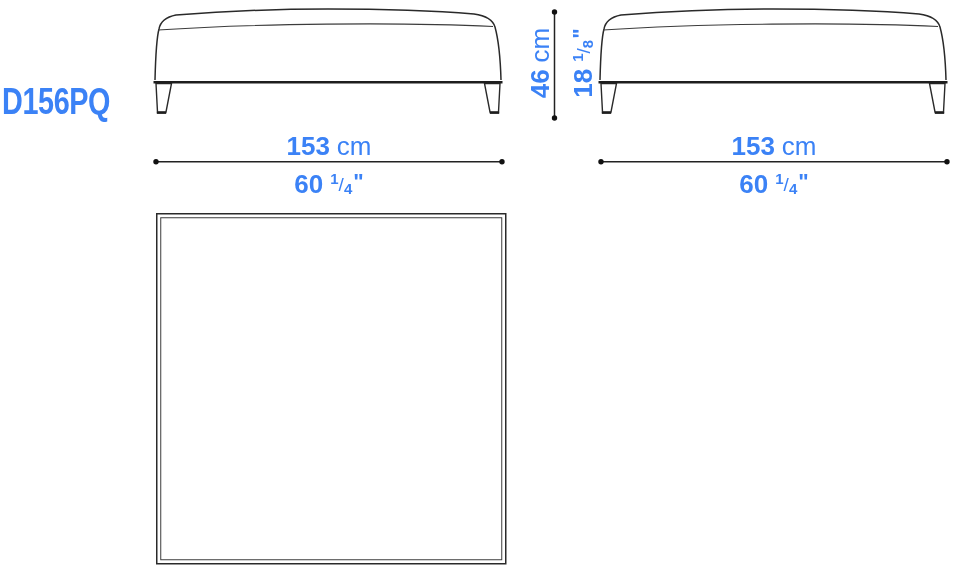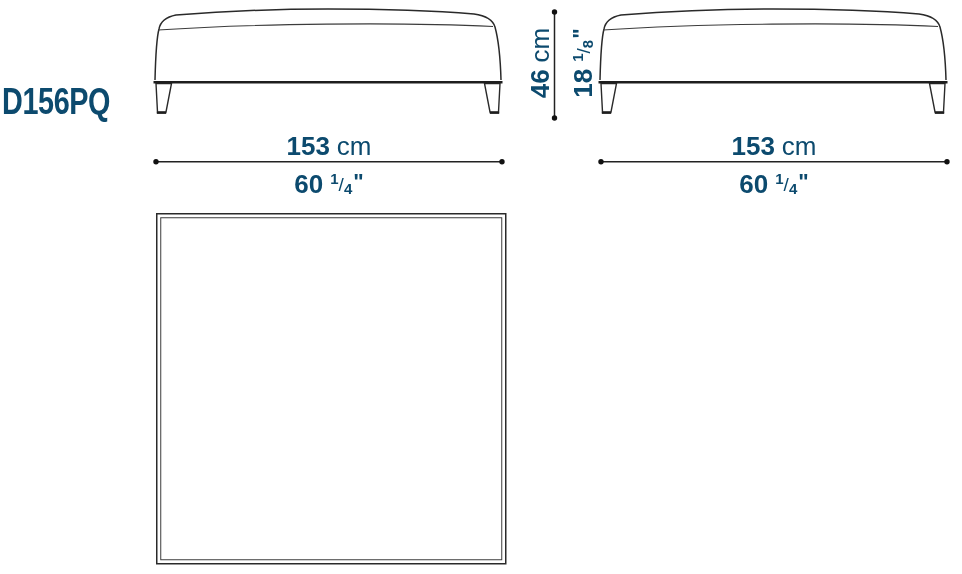--- a/index.html
+++ b/index.html
@@ -1,18 +1,18 @@
 <!DOCTYPE html>
 <html><head>
 <meta charset="utf-8">
 <style>
   html,body{margin:0;padding:0;background:#fff;}
   #stage{
     position:relative;width:962px;height:574px;background:#ffffff;
-    font-family:"Liberation Sans",sans-serif;color:#0c4a6e;overflow:hidden;
+    font-family:"Liberation Sans",sans-serif;color:#3b82f6;overflow:hidden;
   }
   .abs{position:absolute;}
   
   .product-code{
     left:2px;top:84px;font-size:36px;font-weight:bold;line-height:1;
     letter-spacing:-0.5px;transform:scaleX(0.80);transform-origin:left top;
     white-space:nowrap;
   }
   
   .dim-label{

